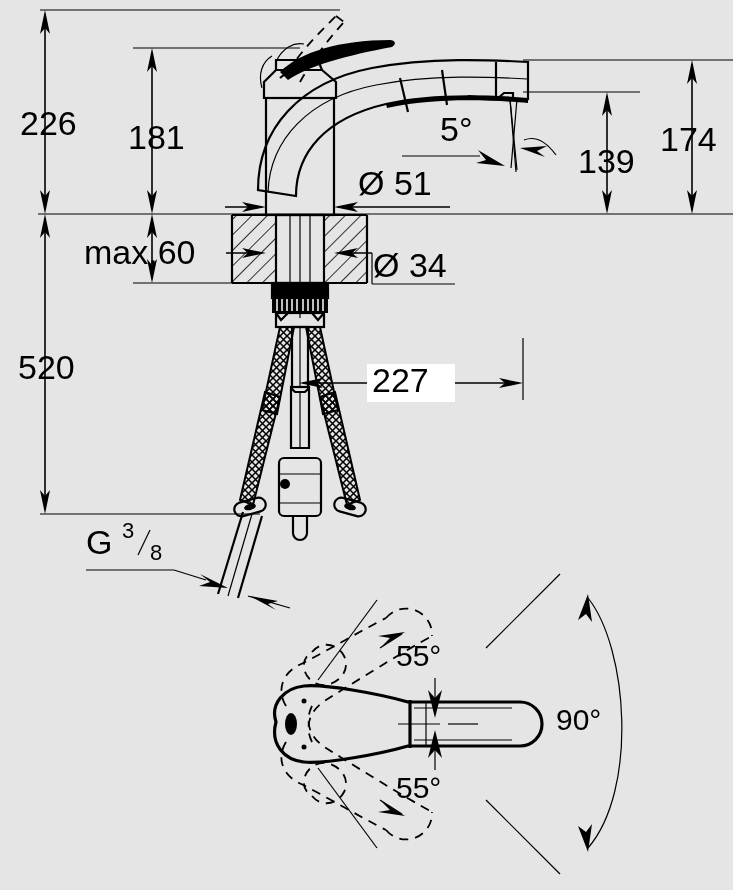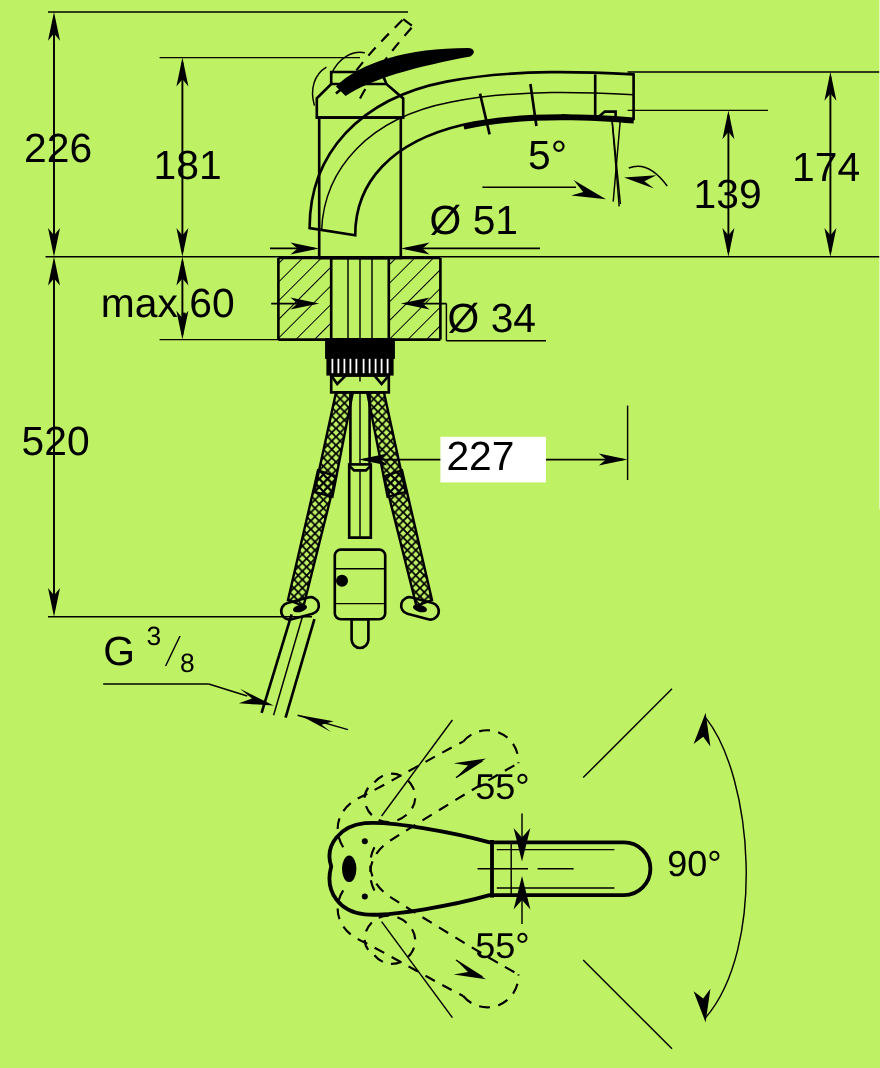--- a/index.html
+++ b/index.html
@@ -8,21 +8,21 @@
     padding: 0;
     background: #ffffff;
   }
   body {
     font-family: "Liberation Sans", sans-serif;
   }
   #sheet {
     position: relative;
     width: 733px;
     height: 890px;
-    background: #bef264;
+    background: #e5e5e5;
     overflow: hidden;
   }
   #sheet svg {
     position: absolute;
     top: 0;
     left: 0;
     display: block;
   }
   .dim-text {
     font-family: "Liberation Sans", sans-serif;

